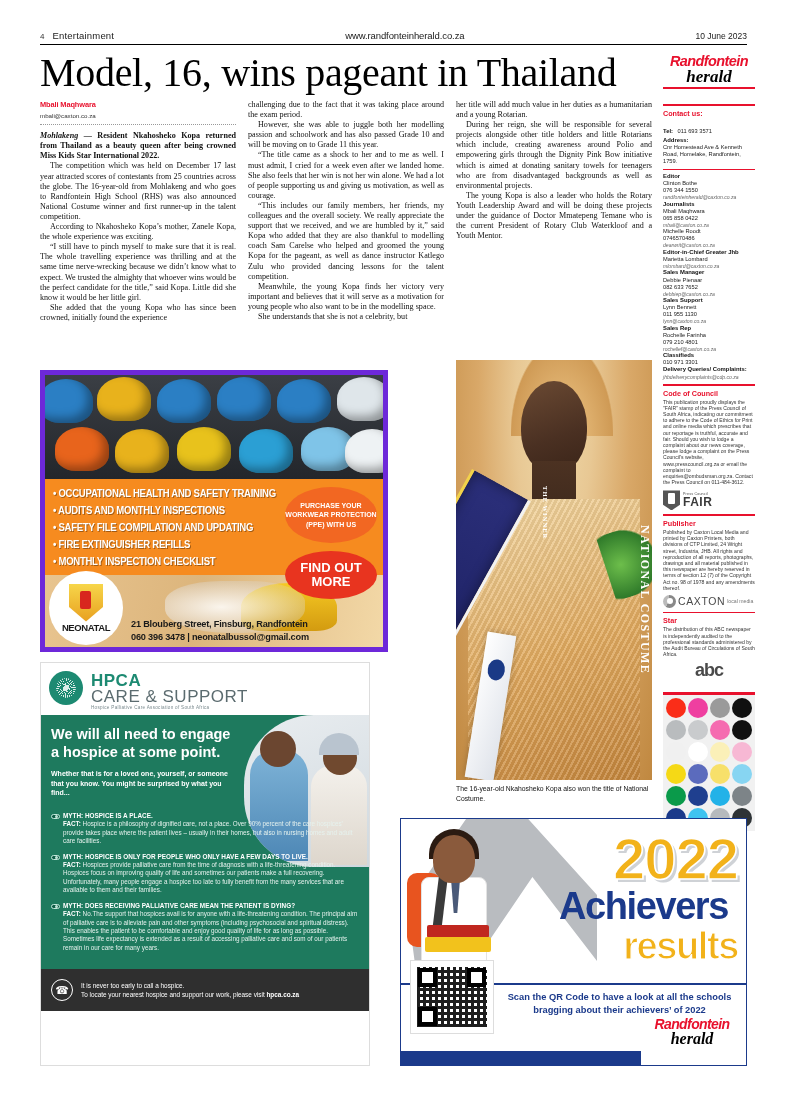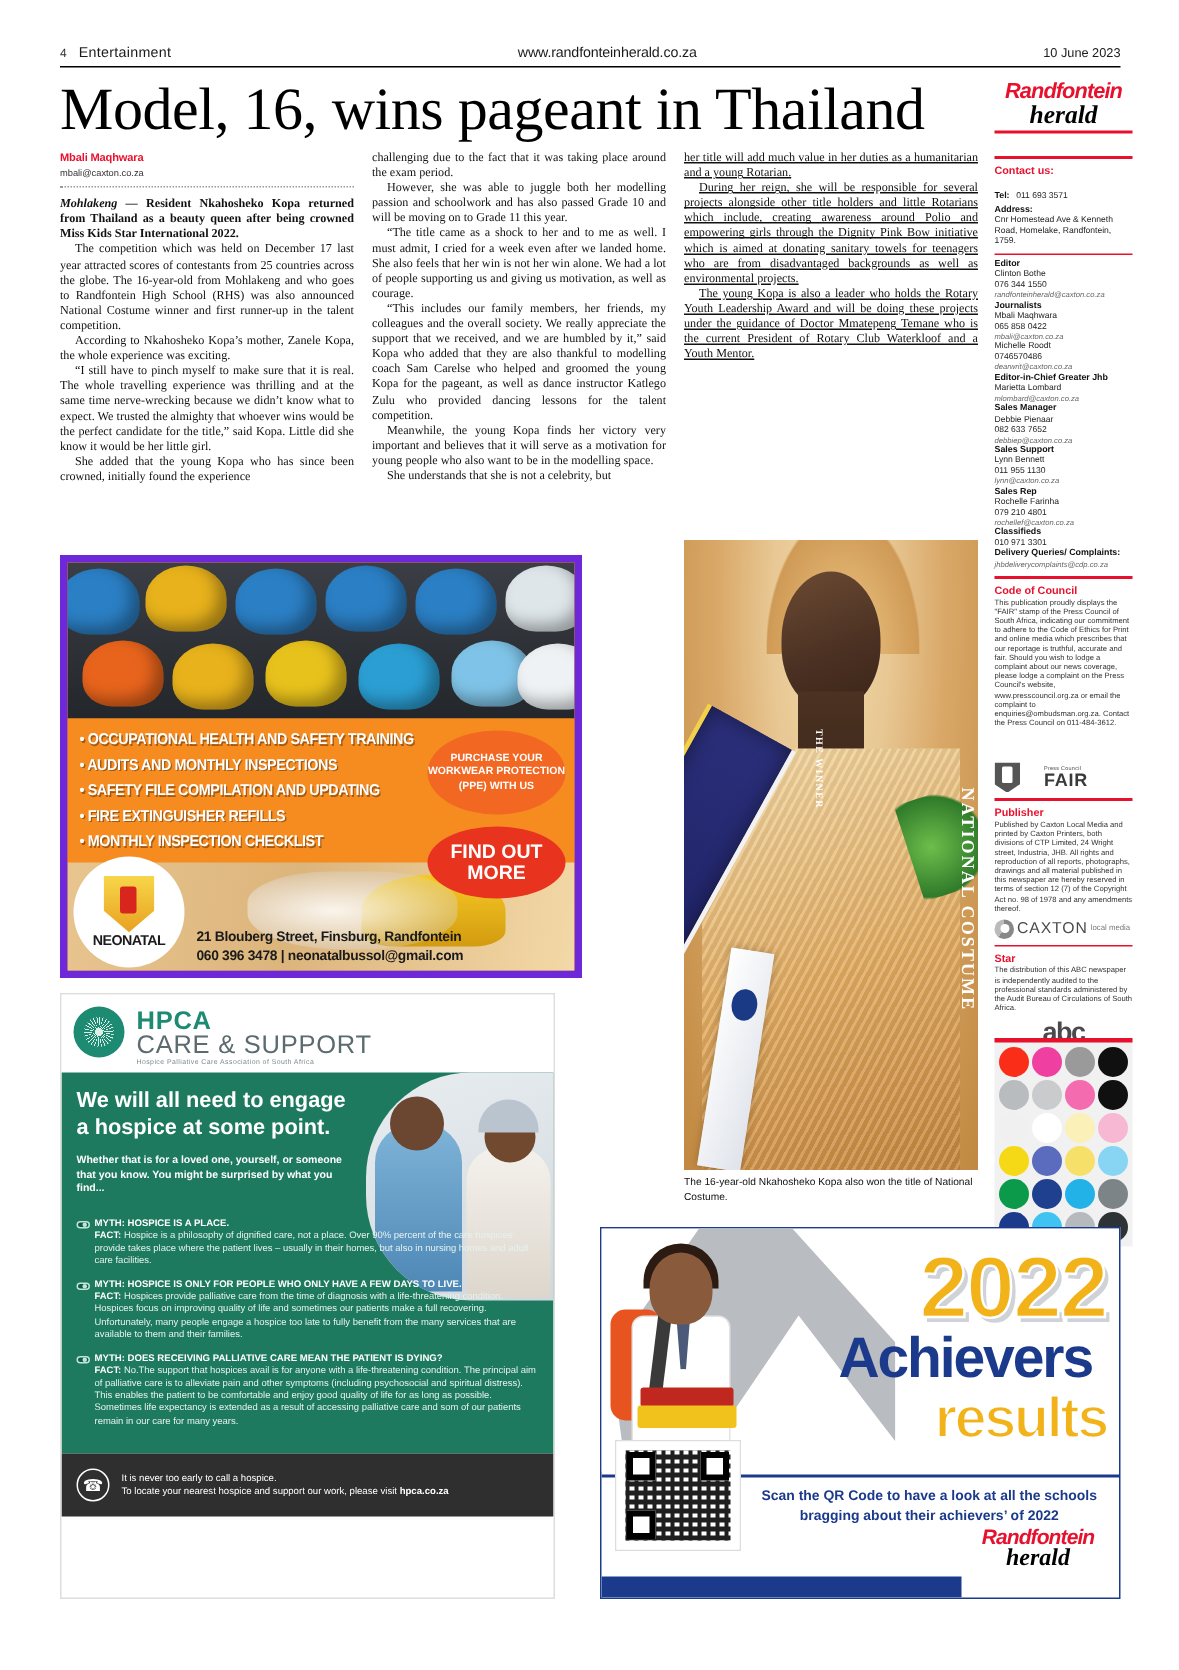--- a/index.html
+++ b/index.html
@@ -49,21 +49,21 @@
   .np-head .r2 { font-size: 17px; margin-top: -1px; }
   .np-head .ul { height: 2px; background: #e8112d; margin-top: 2px; }
 
   
   .col { position: absolute; top: 100px; font-family: "Liberation Serif", serif;
          font-size: 8.1px; line-height: 10.1px; color: #111; text-align: justify; }
   .col p { text-indent: 10px; }
   .col p.noind { text-indent: 0; }
   .col1 { left: 40px; width: 196px; }
   .col2 { left: 248px; width: 196px; }
-  .col3 { left: 456px; width: 196px; text-decoration: underline; }
+  .col3 { left: 456px; width: 196px; }
 
   .byline { color: #e8112d; font-family: "Liberation Sans", sans-serif;
             font-weight: bold; font-size: 7.4px; letter-spacing: -.1px; }
   .byline-mail { font-family: "Liberation Sans", sans-serif; font-size: 6.2px; color: #333; margin-top: 1px; }
   .byline-rule { border-bottom: 1px dotted #999; margin: 3px 0 6px 0; height: 1px; }
   .lead { font-weight: bold; }
   .lead em { font-style: italic; }
 
   
   .photo {
@@ -140,21 +140,21 @@
     position: absolute; left: 663px; top: 100px; width: 92px;
     font-family: "Liberation Sans", sans-serif; color: #111;
   }
   .sb-rule { height: 1.5px; background: #e8112d; margin: 4px 0 3px; }
   .sb-h { color: #e8112d; font-weight: bold; font-size: 7.2px; margin-bottom: 1px; }
   .sb-lab { font-weight: bold; font-size: 5.9px; line-height: 7.2px; }
   .sb-v { font-size: 5.7px; line-height: 7px; color: #222; }
   .sb-m { font-size: 5.1px; line-height: 6.4px; color: #666; font-style: italic; }
   .sb-body { font-size: 5.1px; line-height: 6.2px; color: #333; text-align: left; }
 
-  .fairmark { margin: 23px 0 2px; display: flex; align-items: center; gap: 16px; }
+  .fairmark { margin: 5px 0 2px; display: flex; align-items: center; gap: 3px; }
   .fairmark .fm-icon {
     width: 17px; height: 20px; background: #555; position: relative;
     clip-path: polygon(0 0,100% 0,100% 72%,50% 100%,0 72%);
   }
   .fairmark .fm-icon:after {
     content:""; position:absolute; left:5px; top:3px; width:7px; height:11px;
     background:#fff; border-radius:1px;
   }
   .fairmark .fm-txt { line-height: 1; }
   .fairmark .fm-small { font-size: 3.6px; color: #444; letter-spacing: .2px; }

